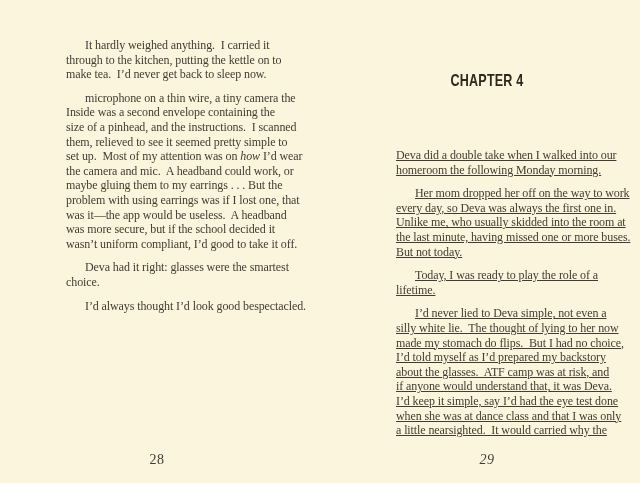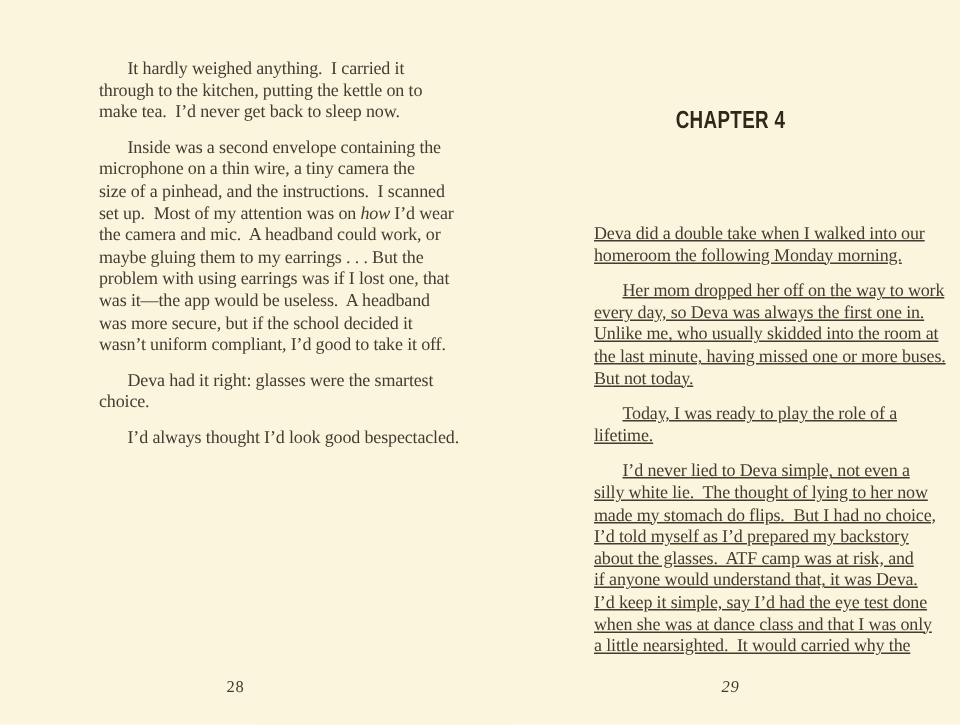--- a/index.html
+++ b/index.html
@@ -54,21 +54,21 @@
     color: var(--heading);
     transform: scaleX(0.76);
     transform-origin: 50% 50%;
   }
 
   .pagenum {
     position: absolute;
     top: 452px;
     width: 262px;
     text-align: center;
-    font-size: 11px;
+    font-size: 14px;
     letter-spacing: 0.5px;
     color: var(--text);
   }
   .page.left  .pagenum { left: 26px; }
   .page.right .pagenum { left: 36px; font-style: italic; }
 </style>
 </head>
 <body>
 
 <div class="spread">
@@ -76,23 +76,24 @@
   <div class="page left">
     <div class="body-text">
 
       <div class="para indent">
         <div class="line">It hardly weighed anything.  I carried it</div>
         <div class="line">through to the kitchen, putting the kettle on to</div>
         <div class="line">make tea.  I’d never get back to sleep now.</div>
       </div>
 
       <div class="para indent">
+        <div class="line">microphone on a thin wire, a tiny camera the</div>
         <div class="line">Inside was a second envelope containing the</div>
-        <div class="line">microphone on a thin wire, a tiny camera the</div>
         <div class="line">size of a pinhead, and the instructions.  I scanned</div>
+        <div class="line">them, relieved to see it seemed pretty simple to</div>
         <div class="line"><span>set up.  Most of my attention was on </span><em>how</em><span> I’d wear</span></div>
         <div class="line">the camera and mic.  A headband could work, or</div>
         <div class="line">maybe gluing them to my earrings . . . But the</div>
         <div class="line">problem with using earrings was if I lost one, that</div>
         <div class="line">was it—the app would be useless.  A headband</div>
         <div class="line">was more secure, but if the school decided it</div>
         <div class="line">wasn’t uniform compliant, I’d good to take it off.</div>
       </div>
 
       <div class="para indent">

